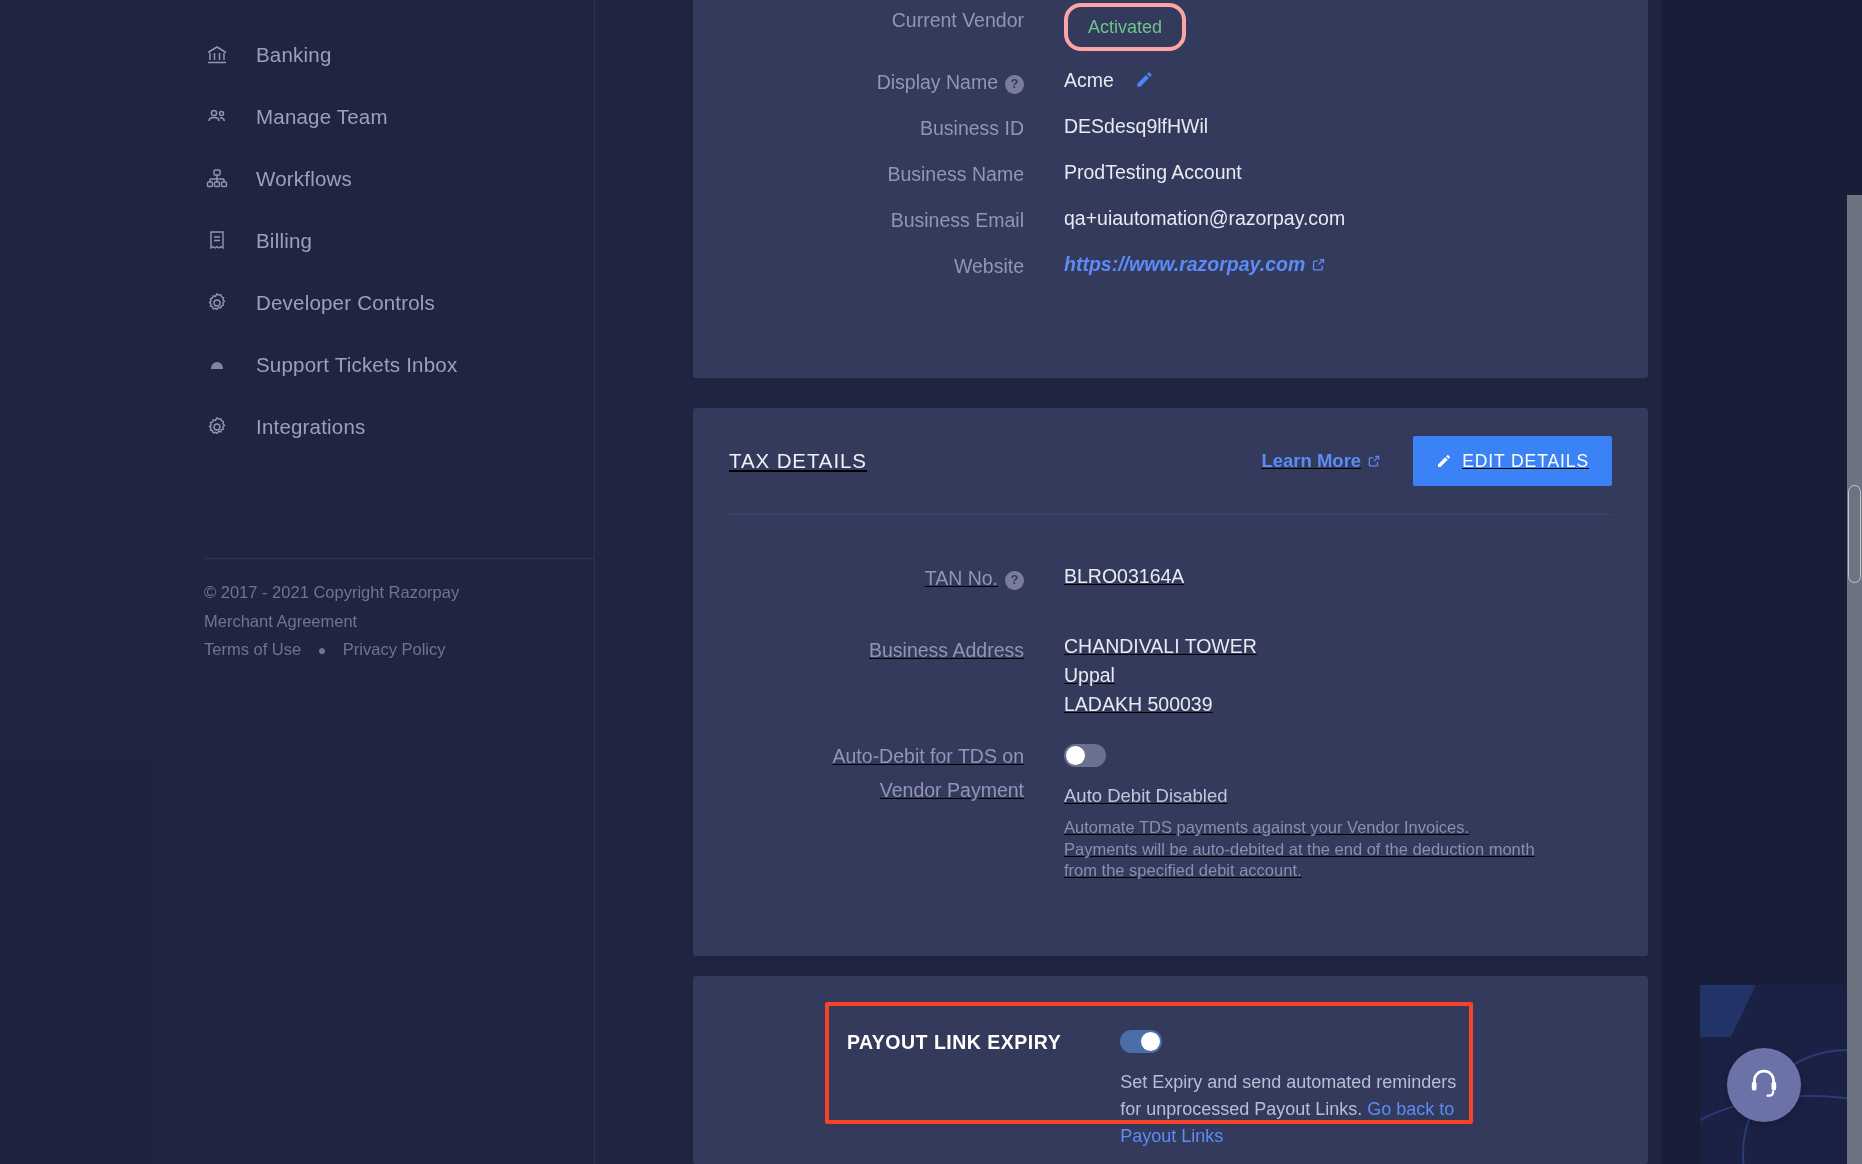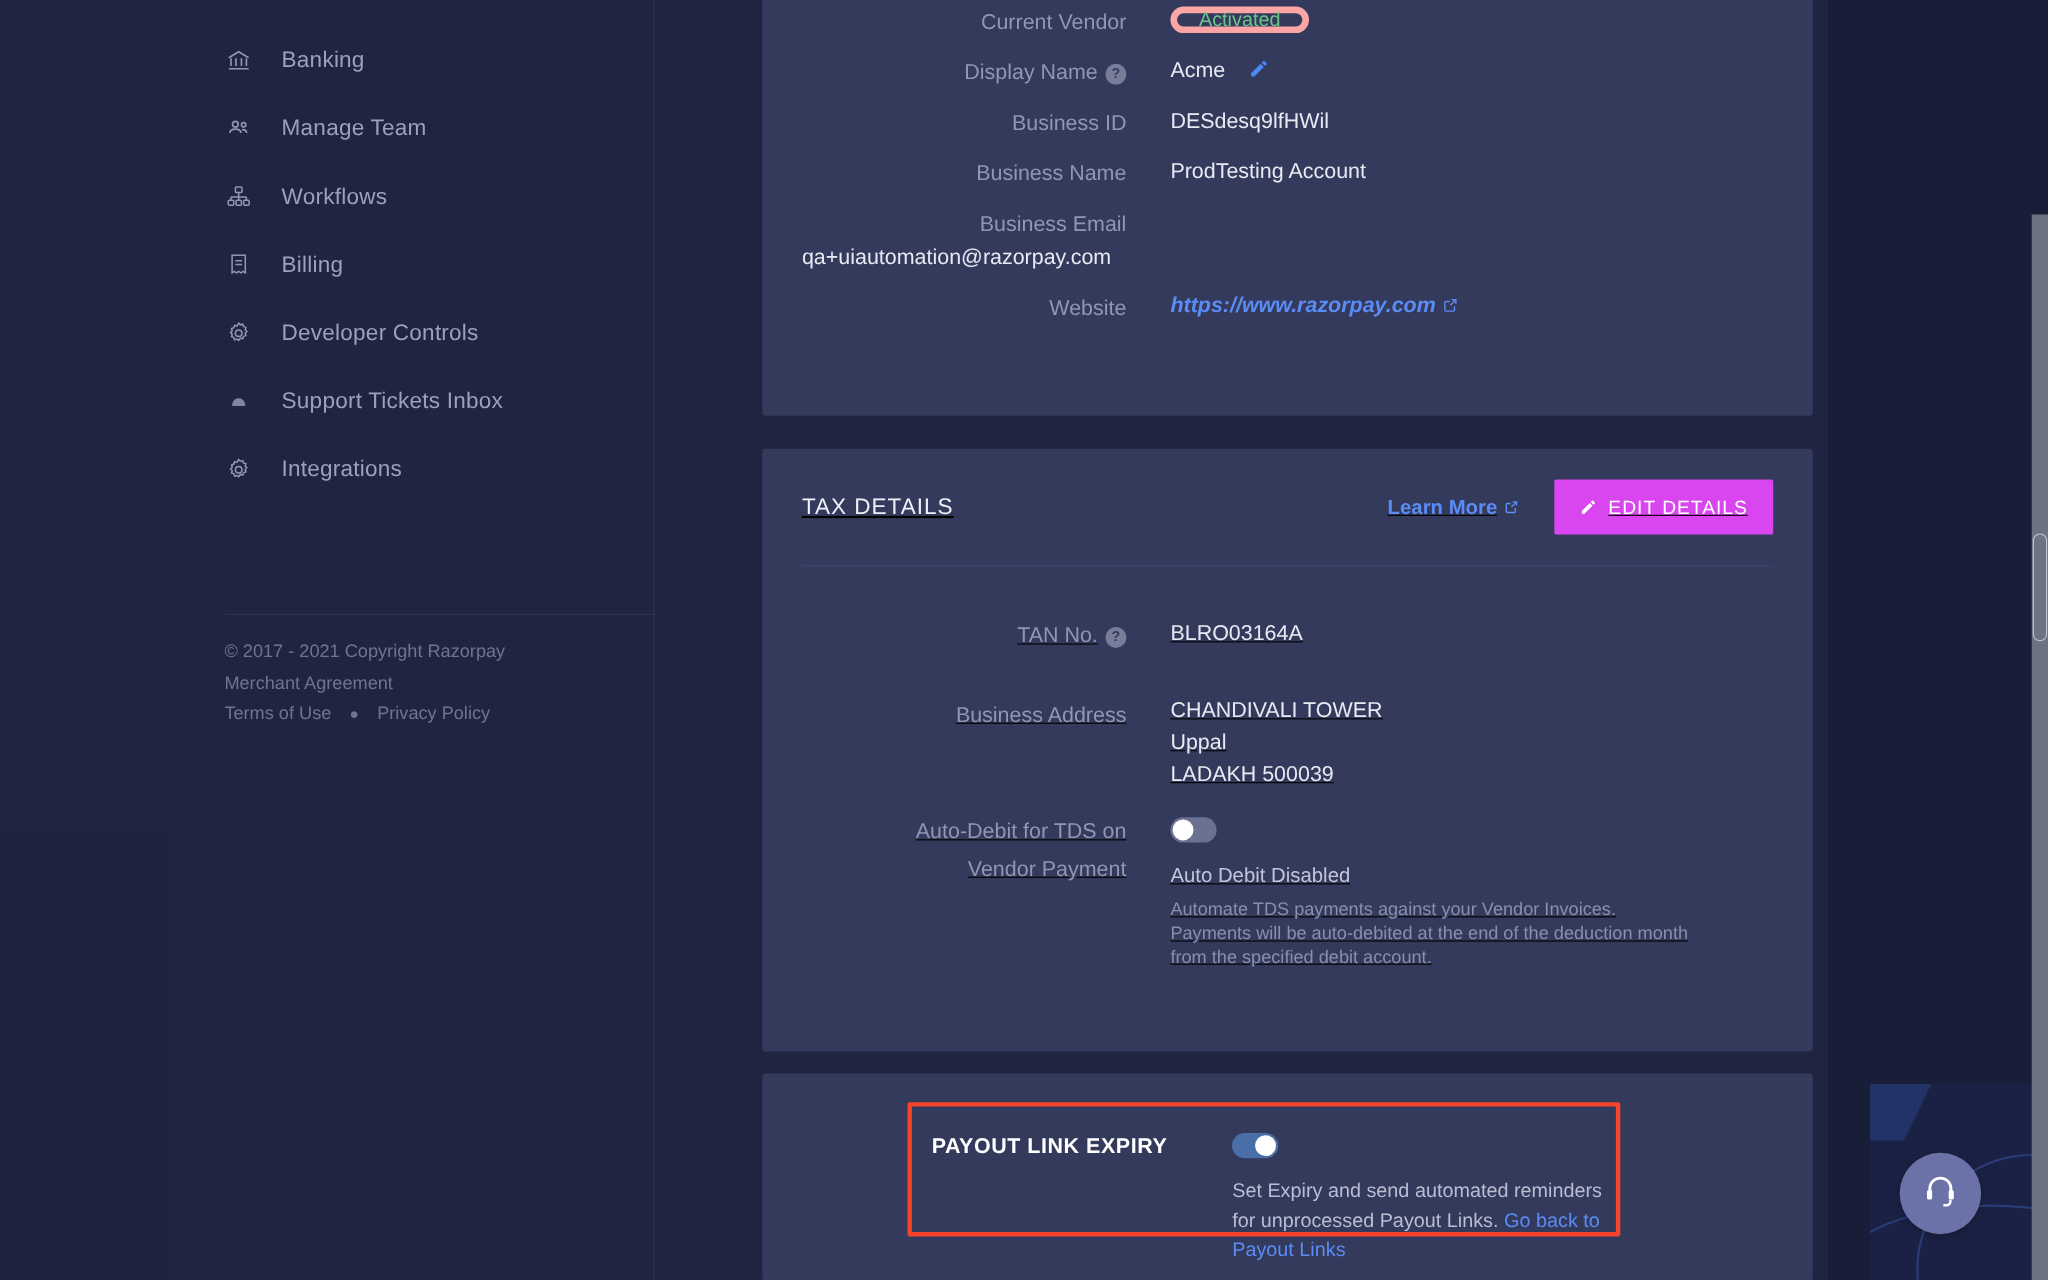--- a/index.html
+++ b/index.html
@@ -174,23 +174,23 @@
     font-weight: bold;
     margin-left: 7px;
     vertical-align: 1px;
     cursor: pointer;
   }
 
   .badge-activated {
     display: inline-flex;
     align-items: center;
     justify-content: center;
-    height: 24px;
+    height: 48px;
     padding: 0 20px;
-    border: 6px solid #fca5a5;
+    border: 4px solid #fca5a5;
     border-radius: 17px;
     color: #6cc58c;
     font-size: 18px;
   }
 
   .pencil-icon {
     display: inline-block;
     margin-left: 16px;
     cursor: pointer;
     vertical-align: -2px;
@@ -224,21 +224,21 @@
     font-weight: 600;
     margin-right: 32px;
     cursor: pointer;
     white-space: nowrap;
   }
   .btn-edit {
     display: inline-flex;
     align-items: center;
     height: 50px;
     padding: 0 23px;
-    background: #d946ef;
+    background: #3b82f6;
     border: none;
     border-radius: 2px;
     color: #ffffff;
     font-size: 17.5px;
     letter-spacing: 0.9px;
     font-family: "Liberation Sans", sans-serif;
     cursor: pointer;
     white-space: nowrap;
   }
   .btn-edit .pico { margin-right: 10px; display: inline-flex; }
@@ -482,21 +482,21 @@
       <div class="row" style="margin-top:14px;">
         <div class="row-label">Business ID</div>
         <div class="row-value">DESdesq9lfHWil</div>
       </div>
 
       <div class="row" style="margin-top:14px;">
         <div class="row-label">Business Name</div>
         <div class="row-value">ProdTesting Account</div>
       </div>
 
-      <div class="row" style="margin-top:14px;flex-direction:column;">
+      <div class="row" style="margin-top:14px;">
         <div class="row-label">Business Email</div>
         <div class="row-value">qa+uiautomation@razorpay.com</div>
       </div>
 
       <div class="row" style="margin-top:14px;">
         <div class="row-label">Website</div>
         <div class="row-value">
           <a class="link link-bold">https://www.razorpay.com</a><span class="ext-icon"><svg width="15" height="15" viewBox="0 0 24 24" fill="none" stroke="#5b8cf5" stroke-width="2">
                 <path d="M14 4h6v6"></path>
                 <path d="M20 4l-8 8"></path>

